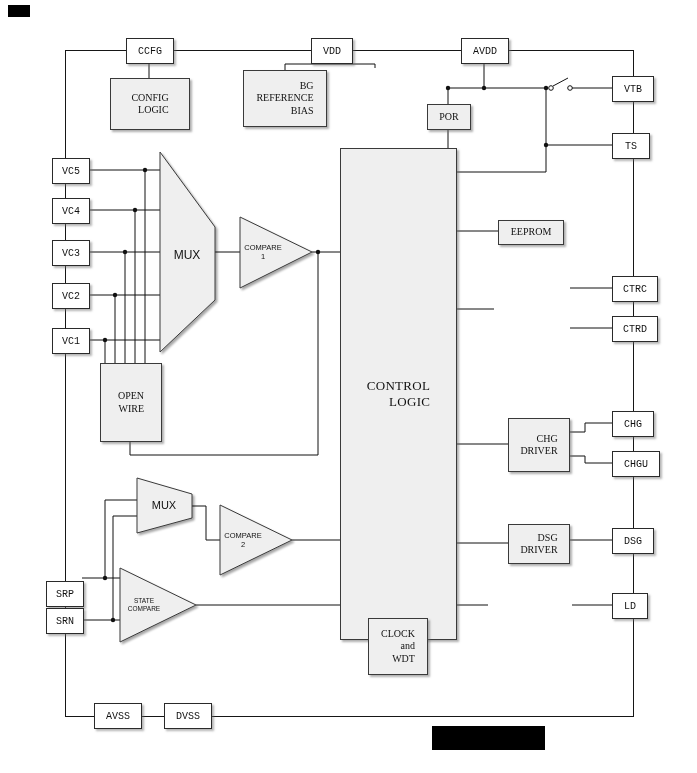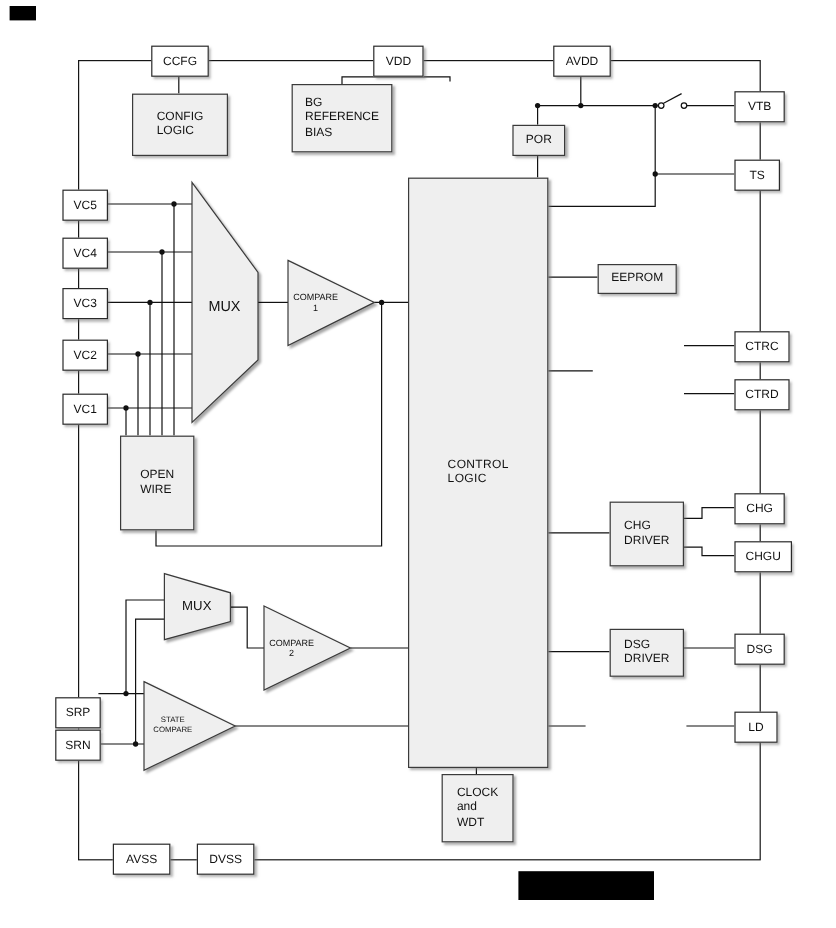--- a/index.html
+++ b/index.html
@@ -5,34 +5,34 @@
   html,body{margin:0;padding:0;background:#ffffff;}
   .stage{
     position:relative;width:697px;height:773px;background:#ffffff;
     font-family:"Liberation Sans",sans-serif;color:#111;overflow:hidden;
   }
   .border-box{position:absolute;left:65px;top:50px;width:567px;height:665px;
     border:1.5px solid #161616;z-index:1;}
   svg.wires{position:absolute;left:0;top:0;z-index:2;}
   .blk{
     position:absolute;display:flex;align-items:center;justify-content:center;
-    text-align:left;background:#efefef;border:1px solid #3a3a3a;
+    text-align:right;background:#efefef;border:1px solid #3a3a3a;
     font-size:10px;line-height:1.25;white-space:pre-line;
-    box-shadow:2px 2px 2px rgba(110,110,110,.55);z-index:3;
+    box-shadow:2px 2px 2px rgba(110,110,110,.55);z-index:3;font-family:Liberation Serif, serif;
   }
   .pin{
     position:absolute;display:flex;align-items:center;justify-content:center;
     text-align:center;background:#ffffff;border:1px solid #2a2a2a;
-    font-size:10px;box-shadow:2px 2px 2px rgba(110,110,110,.5);z-index:4;
+    font-size:10px;box-shadow:2px 2px 2px rgba(110,110,110,.5);z-index:4;font-family:Liberation Mono, monospace;
   }
   .lbl{
     position:absolute;display:flex;align-items:center;justify-content:center;
     text-align:center;white-space:pre-line;z-index:4;line-height:1.2;
   }
-  .big{font-size:10px;letter-spacing:.3px;}
+  .big{font-size:13px;letter-spacing:.3px;}
   .mark{position:absolute;background:#000;z-index:5;}
 </style>
 </head>
 <body>
 
 <div class="stage">
 
   <div class="mark" style="left:8px;top:5px;width:22px;height:12px"></div>
 
   <div class="border-box"></div>
@@ -116,21 +116,21 @@
   <div class="blk" style="left:427px;top:104px;width:42px;height:24px">POR</div>
   <div class="blk big" style="left:340px;top:148px;width:115px;height:490px">CONTROL
 LOGIC</div>
   <div class="blk" style="left:498px;top:220px;width:64px;height:23px">EEPROM</div>
   <div class="blk" style="left:508px;top:418px;width:60px;height:52px">CHG
 DRIVER</div>
   <div class="blk" style="left:508px;top:524px;width:60px;height:38px">DSG
 DRIVER</div>
   <div class="blk" style="left:100px;top:363px;width:60px;height:77px">OPEN
 WIRE</div>
-  <div class="blk" style="left:368px;top:645px;width:58px;height:55px">CLOCK
+  <div class="blk" style="left:368px;top:618px;width:58px;height:55px">CLOCK
 and
 WDT</div>
 
   <div class="lbl" style="left:161px;top:240px;width:52px;height:30px;font-size:12px">MUX</div>
   <div class="lbl" style="left:241px;top:239px;width:44px;height:26px;font-size:7.5px">COMPARE
 1</div>
   <div class="lbl" style="left:139px;top:492px;width:50px;height:28px;font-size:11px">MUX</div>
   <div class="lbl" style="left:221px;top:527px;width:44px;height:26px;font-size:7.5px">COMPARE
 2</div>
   <div class="lbl" style="left:121px;top:592px;width:46px;height:26px;font-size:6.5px">STATE

